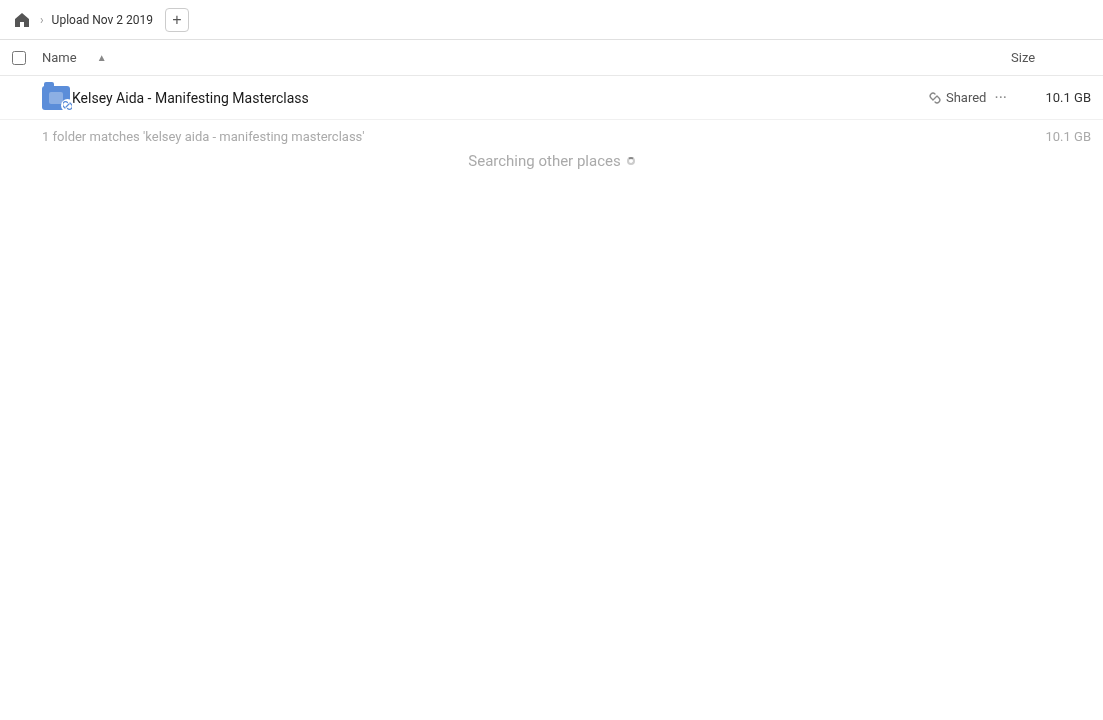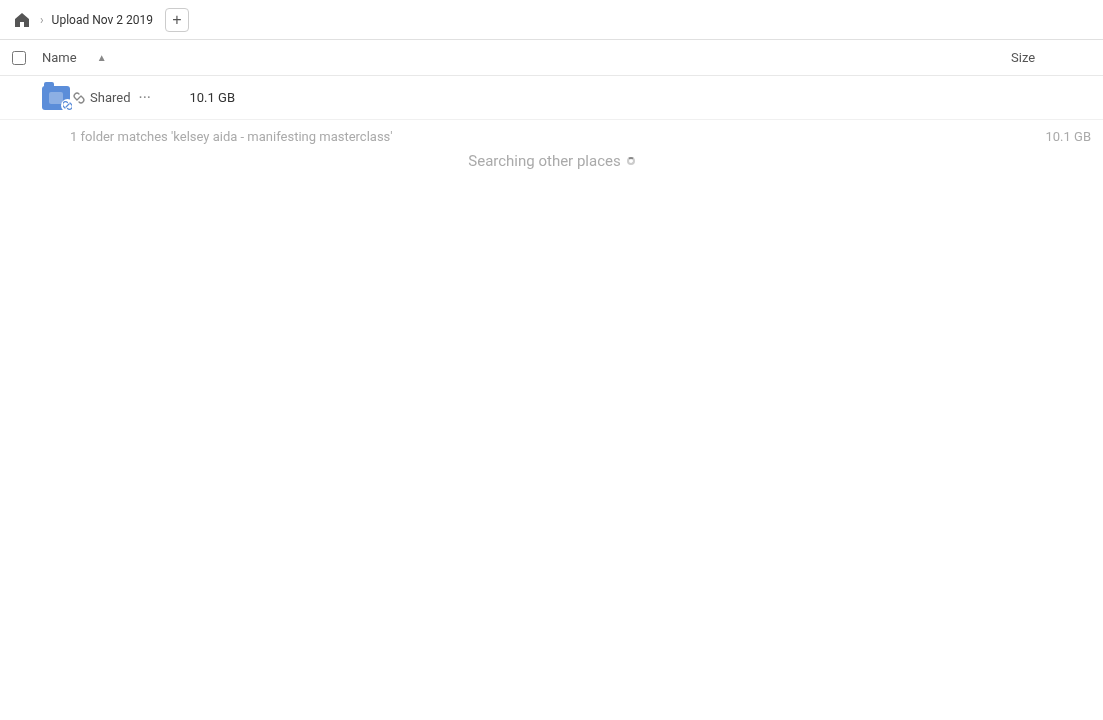--- a/index.html
+++ b/index.html
@@ -173,21 +173,20 @@
       display: flex;
       align-items: center;
       padding: 6px 12px 6px 42px;
       height: 32px;
     }
 
     .summary-text {
       flex: 1;
       font-size: 13px;
       color: #aaa;
-      margin-left: 28px;
     }
 
     .summary-size {
       width: 80px;
       text-align: right;
       font-size: 13px;
       color: #aaa;
     }
 
     .searching-area {
@@ -259,20 +258,21 @@
       </div>
       <div style="position:absolute; bottom:-2px; right:-4px; background:white; border-radius:50%; width:13px; height:13px; display:flex; align-items:center; justify-content:center;">
         <svg width="9" height="9" viewBox="0 0 9 9" fill="none">
           <path d="M4.5 1.5C3.4 0.4 1.6 0.4 0.5 1.5L0.5 1.5C-0.6 2.6 -0.6 4.4 0.5 5.5L2 7" stroke="#5b8dd9" stroke-width="1.2" stroke-linecap="round"></path>
           <path d="M4.5 7.5C5.6 8.6 7.4 8.6 8.5 7.5L8.5 7.5C9.6 6.4 9.6 4.6 8.5 3.5L7 2" stroke="#5b8dd9" stroke-width="1.2" stroke-linecap="round"></path>
           <line x1="3" y1="6" x2="6" y2="3" stroke="#5b8dd9" stroke-width="1.2" stroke-linecap="round"></line>
         </svg>
       </div>
     </div>
   </div>
+  <div class="file-name-area">Kelsey Aida - Manifesting Masterclass</div>
   <div class="file-actions">
     <div class="shared-badge">
       <svg width="14" height="14" viewBox="0 0 14 14" fill="none">
         <path d="M7 3C5.9 1.9 4.1 1.9 3 3L3 3C1.9 4.1 1.9 5.9 3 7L4.5 8.5" stroke="#888" stroke-width="1.3" stroke-linecap="round"></path>
         <path d="M7 11C8.1 12.1 9.9 12.1 11 11L11 11C12.1 9.9 12.1 8.1 11 7L9.5 5.5" stroke="#888" stroke-width="1.3" stroke-linecap="round"></path>
         <line x1="5" y1="9" x2="9" y2="5" stroke="#888" stroke-width="1.3" stroke-linecap="round"></line>
       </svg>
       <span>Shared</span>
     </div>
     <span class="more-icon">···</span>

